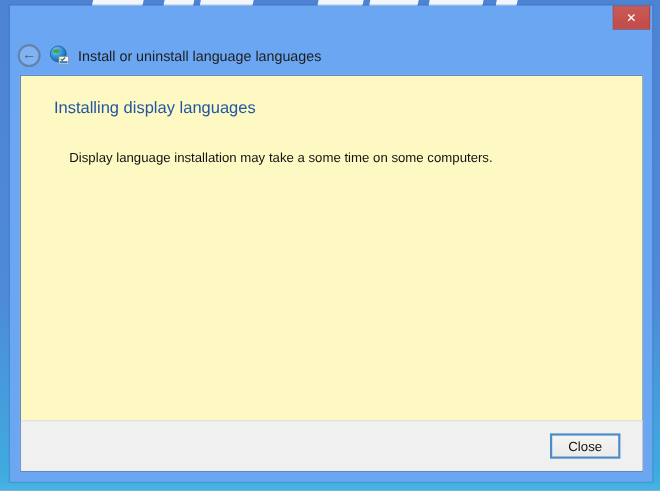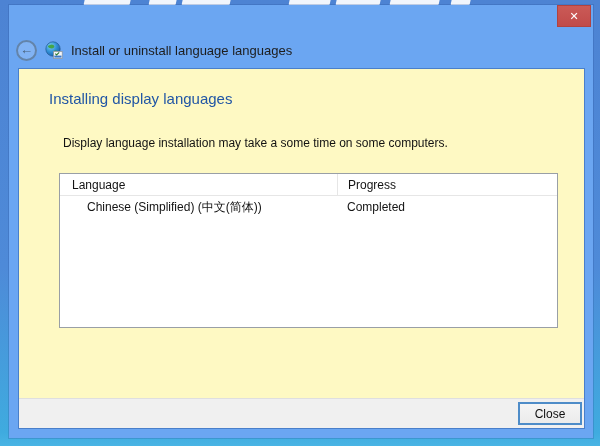--- a/index.html
+++ b/index.html
@@ -95,25 +95,25 @@
   .lv-row {
     display: grid; grid-template-columns: 277px 1fr;
     height: 22px; align-items: center;
   }
   .lv-row .cell-language { padding-left: 27px; }
   .lv-row .cell-progress { padding-left: 10px; }
 
   
   .footer {
     position: absolute; left: 0; bottom: 0;
-    width: 100%; height: 30px;
+    width: 100%; height: 46px;
     background: #f0f0f0;
     border-top: 1px solid #dfdfdf;
     display: flex; align-items: center; justify-content: flex-end;
-    padding-right: 2px;
+    padding-right: 20px;
   }
   .btn-close {
     width: 64px; height: 23px;
     background: linear-gradient(180deg, #f5f5f5 0%, #ebebeb 100%);
     border: 2px solid #4e8cc8;
     font-size: 12px; color: #101010;
     font-family: "Liberation Sans", "DejaVu Sans", sans-serif;
     display: flex; align-items: center; justify-content: center;
     cursor: pointer;
   }
@@ -158,30 +158,20 @@
     </svg>
     <span class="win-title">Install or uninstall language languages</span>
   </div>
 
   <div class="content">
 
     <div class="heading">Installing display languages</div>
 
     <div class="description">Display language installation may take a some time on some computers.</div>
 
-    <div class="listview">
-      <div class="lv-header">
-        <div class="hcell">Language</div>
-        <div class="hcell">Progress</div>
-      </div>
-      <div class="lv-row">
-        <div class="cell-language">Chinese (Simplified) (中文(简体))</div>
-        <div class="cell-progress">Completed</div>
-      </div>
-    </div>
 
     <div class="footer">
       <button class="btn-close">Close</button>
     </div>
 
   </div>
 
 </div>
 
 </body></html>

